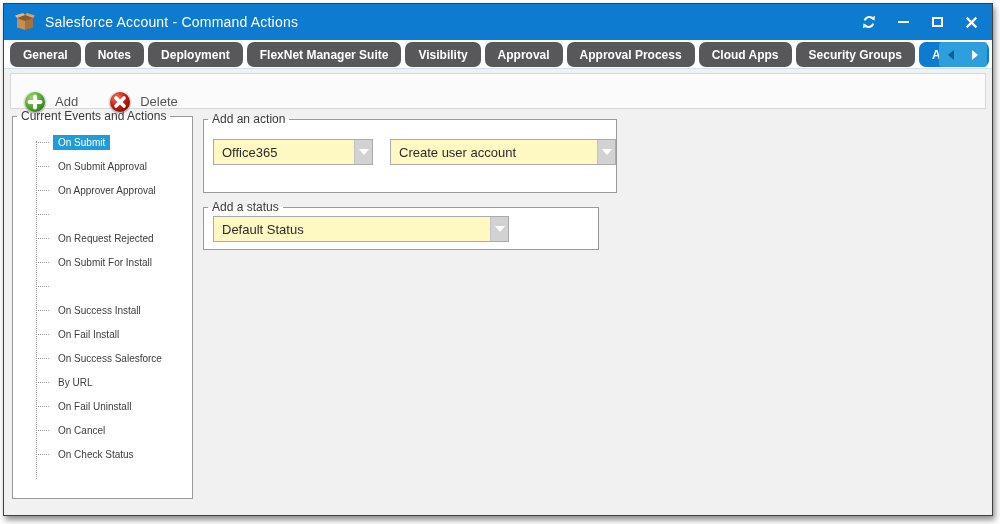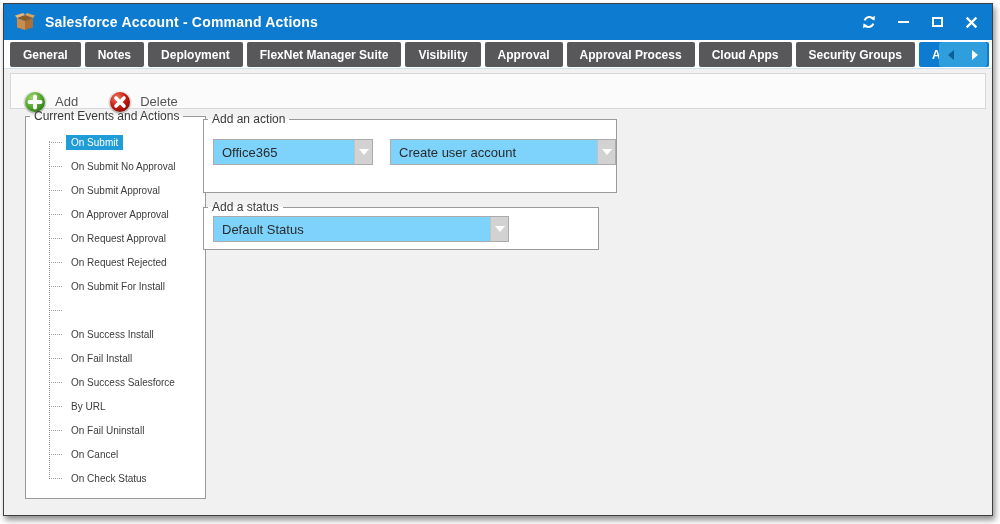--- a/index.html
+++ b/index.html
@@ -11,38 +11,38 @@
     background:#f1f1f1; border:1px solid #3f3f3f;
     box-shadow:2px 4px 6px rgba(0,0,0,0.45);
   }
 
   
   .titlebar {
     height:36px; background:var(--accent,#0c7bd0);
     display:flex; align-items:center; padding:0 10px;
   }
   .app-icon { width:22px; height:20px; margin-right:9px; display:inline-flex; }
-  .title { color:#ffffff; font-size:14px; font-weight:bold; letter-spacing:.2px; }
+  .title { color:#ffffff; font-size:14px; font-weight:normal; letter-spacing:.2px; }
   .win-controls { margin-left:auto; display:flex; align-items:center; gap:12px; }
   .win-btn { width:22px; height:22px; display:flex; align-items:center;
              justify-content:center; cursor:pointer; }
   .min-glyph { width:11px; height:2px; background:#ffffff; }
   .max-glyph { width:11px; height:10px; border:2px solid #ffffff; }
 
   
   .tabstrip {
     position:relative; height:29px; background:#ffffff;
     display:flex; align-items:flex-start; gap:4px; padding:2px 0 0 6px;
     border-bottom:1px solid #cfe2ef; overflow:hidden;
   }
   .tab {
     background:var(--tab-gray,#58585a); color:#ffffff;
     font-size:12px; font-weight:bold; height:25px;
     display:flex; align-items:center; padding:0 13px;
-    border-radius:2px; white-space:nowrap; cursor:pointer; flex:0 0 auto;
+    border-radius:7px; white-space:nowrap; cursor:pointer; flex:0 0 auto;
   }
   .tab.selected { background:var(--accent,#0c7bd0); }
   .tab-scroll {
     position:absolute; right:5px; top:2px; width:48px; height:25px;
     background:var(--overlay-blue,#2e9fdc); border-radius:3px;
     display:flex; align-items:center; justify-content:space-around; cursor:pointer;
   }
   .tri { width:0; height:0; border-top:5px solid transparent; border-bottom:5px solid transparent; }
   .tri-left  { border-right:6px solid #0e5e97; }
   .tri-right { border-left:6px solid #ffffff; }
@@ -55,35 +55,35 @@
   }
   .tool-btn { display:flex; align-items:center; gap:8px; cursor:pointer;
               color:#555555; font-size:13px;margin-top:21px; }
   .icon-circle { width:24px; height:24px; display:inline-flex; }
 
   
   .content { position:relative; height:440px; }
   fieldset { border:1px solid #9a9a9a; background:#ffffff; }
   legend { font-size:12px; color:#3a3a3a; padding:0 4px; margin-left:4px; }
 
-  .events-box { position:absolute; left:21px; top:0px; width:181px; height:390px; }
+  .events-box { position:absolute; left:8px; top:0px; width:181px; height:390px; }
 
   .tree { position:relative; padding-top:7px; }
   .tree-vline { position:absolute; left:23px; top:18px; height:338px;
                 border-left:1px dotted #999999; }
   .tree-row { display:flex; align-items:center; height:24px; cursor:pointer; }
   .stub { width:13px; margin-left:23px; border-top:1px dotted #999999; margin-right:4px; }
   .tree-label { font-size:10px; color:#3c3c3c; padding:2px 5px; white-space:nowrap; }
   .tree-label.sel { background:var(--selection,#209cd8); color:#ffffff; }
 
   .action-box { position:absolute; left:199px; top:3px; width:396px; height:81px; }
   .status-box { position:absolute; left:199px; top:91px; width:396px; height:50px; }
 
   .combo-row { display:flex; gap:17px; padding:13px 0 0 9px; }
-  .combo { display:flex; border:1px solid #ababab; background:#7dd3fc; height:26px;
+  .combo { display:flex; border:1px solid #ababab; background:#fef9c3; height:26px;
            cursor:pointer; }
   .combo-value { flex:1; font-size:13px; color:#2b2b2b; display:flex;
                  align-items:center; padding-left:8px; white-space:nowrap; overflow:hidden; }
   .combo-btn { width:18px; background:#d2d2d2; display:flex; align-items:center;
                justify-content:center; border-left:1px solid #c2c2c2; }
   .dtri { width:0; height:0; border-left:5px solid transparent;
           border-right:5px solid transparent; border-top:6px solid #ffffff; }
   .combo-connector { width:160px; }
   .combo-action { width:226px; }
   .combo-status { width:296px; margin:2px 0 0 9px;justify-content:flex-end; }
@@ -191,33 +191,28 @@
     <fieldset class="events-box">
       <legend>Current Events and Actions</legend>
       <div class="tree">
         <div class="tree-vline"></div>
         <div class="tree-row">
             <span class="stub"></span>
             <span class="tree-label sel">On Submit</span>
           </div>
         <div class="tree-row">
             <span class="stub"></span>
-            <span class="tree-label">On Submit No Approval</span>
-          </div>
-        <div class="tree-row">
-            <span class="stub"></span>
             <span class="tree-label">On Submit Approval</span>
           </div>
         <div class="tree-row">
             <span class="stub"></span>
             <span class="tree-label">On Approver Approval</span>
           </div>
         <div class="tree-row">
             <span class="stub"></span>
-            <span class="tree-label">On Request Approval</span>
           </div>
         <div class="tree-row">
             <span class="stub"></span>
             <span class="tree-label">On Request Rejected</span>
           </div>
         <div class="tree-row">
             <span class="stub"></span>
             <span class="tree-label">On Submit For Install</span>
           </div>
         <div class="tree-row">

